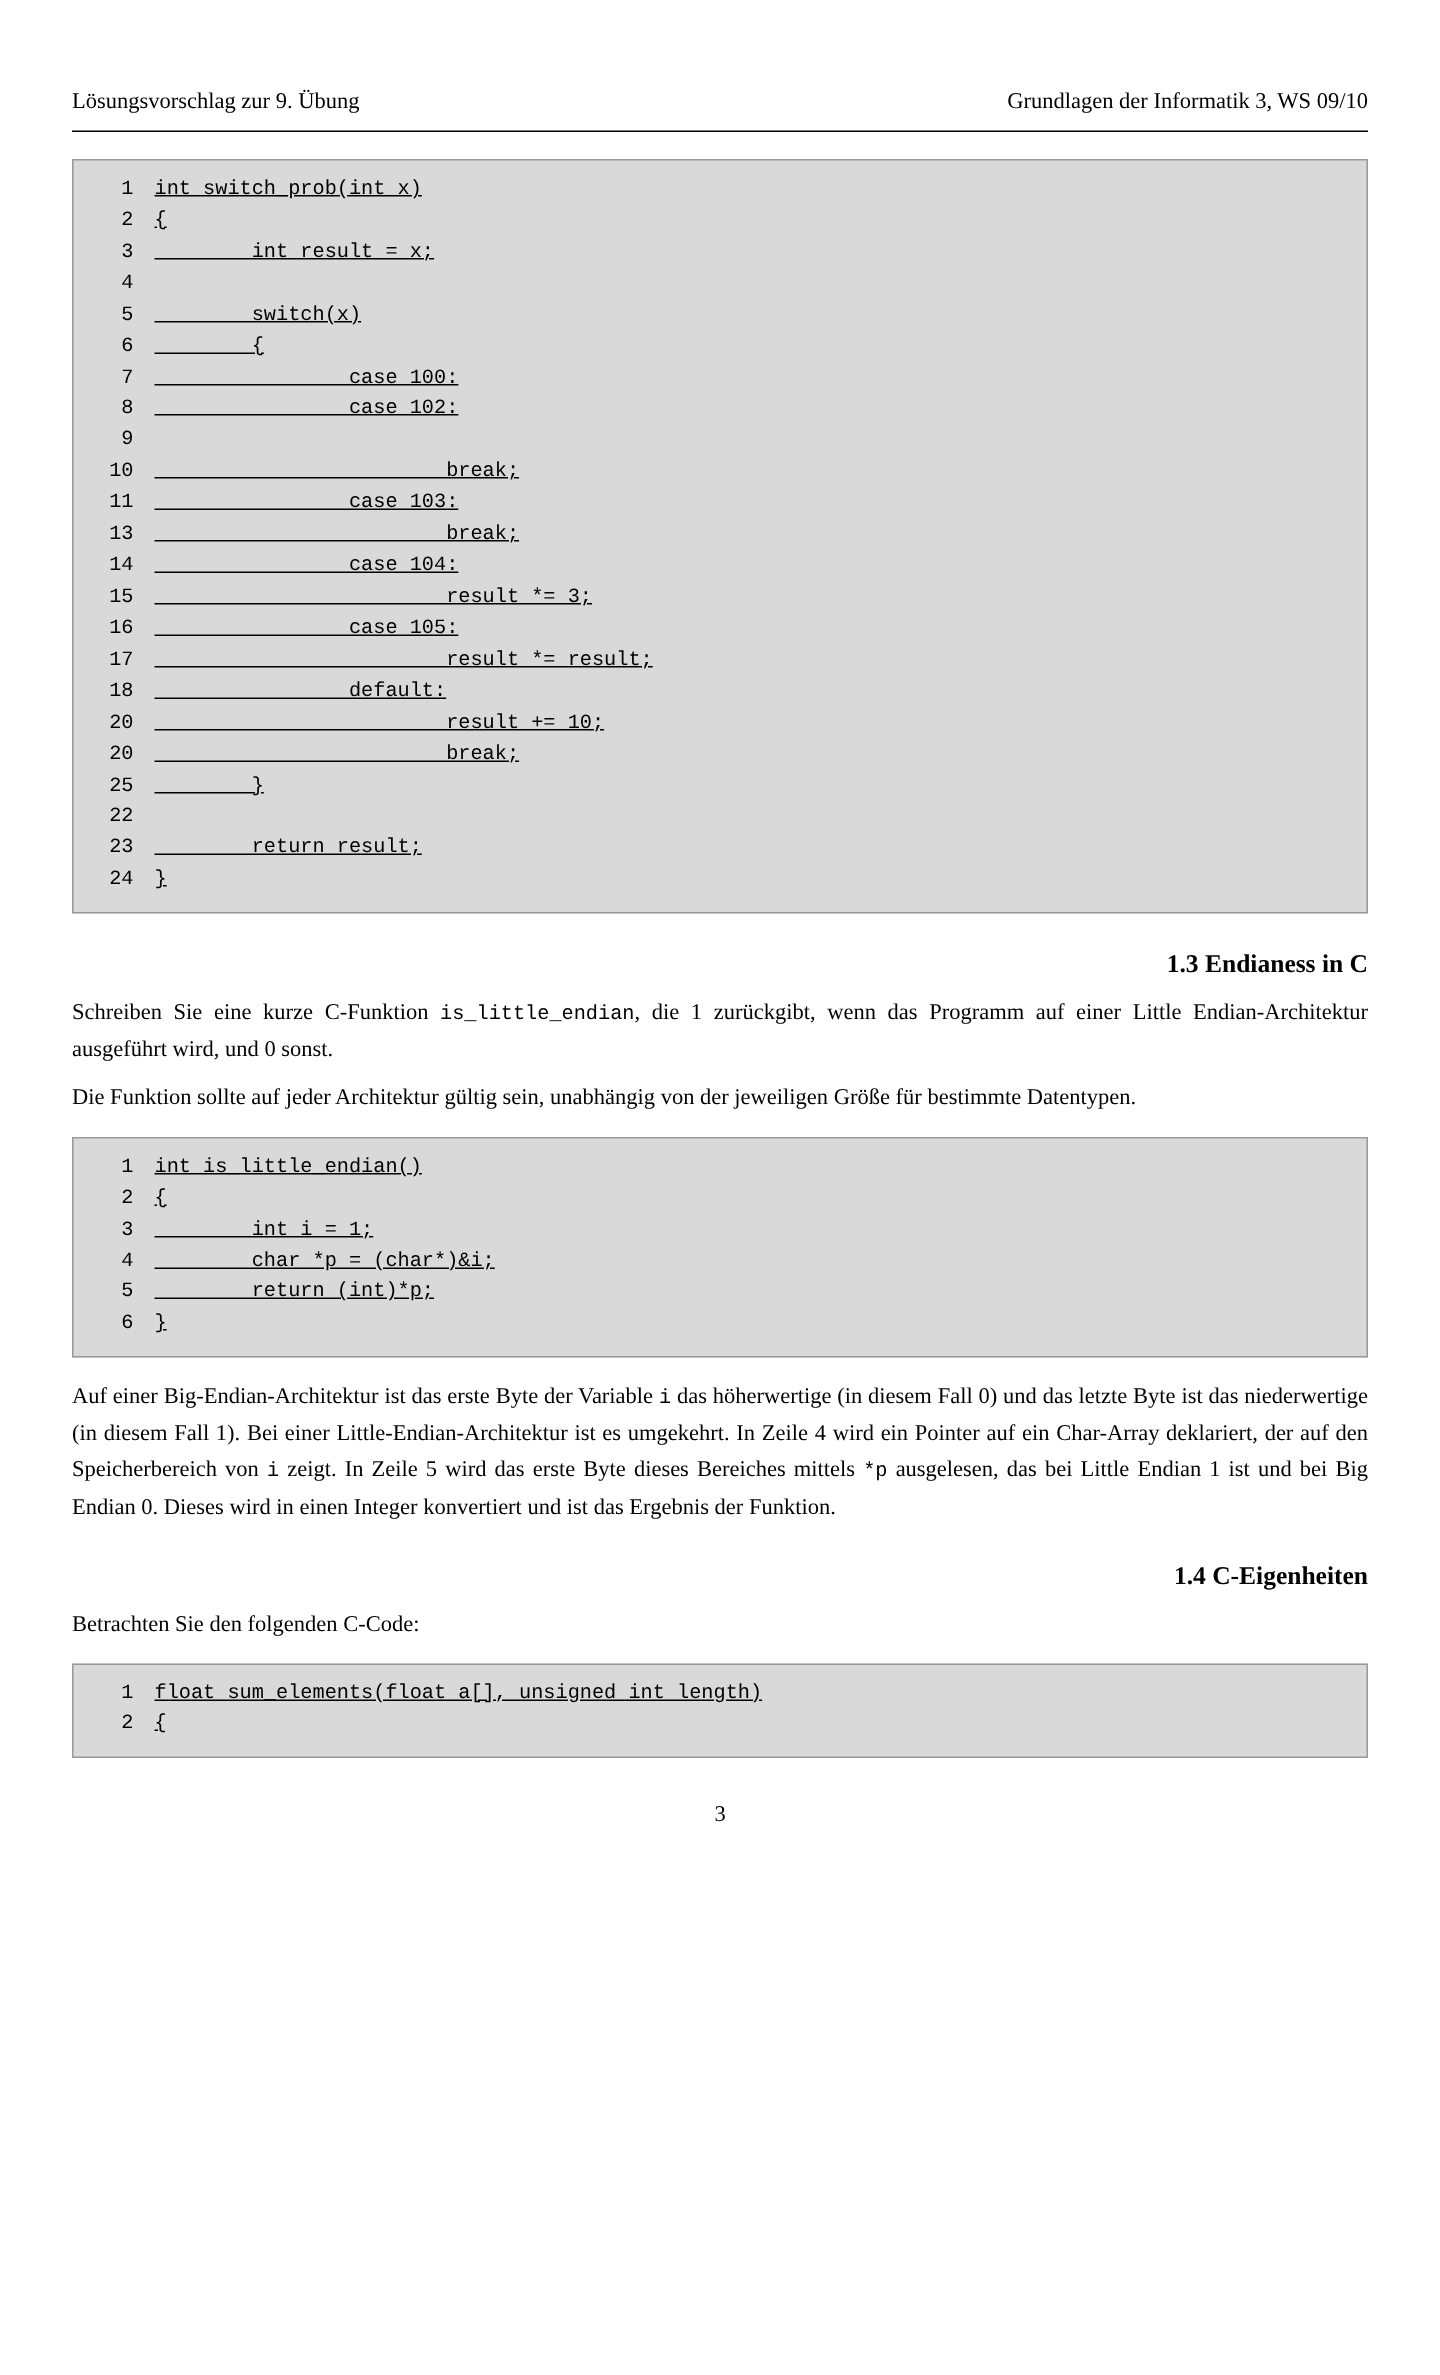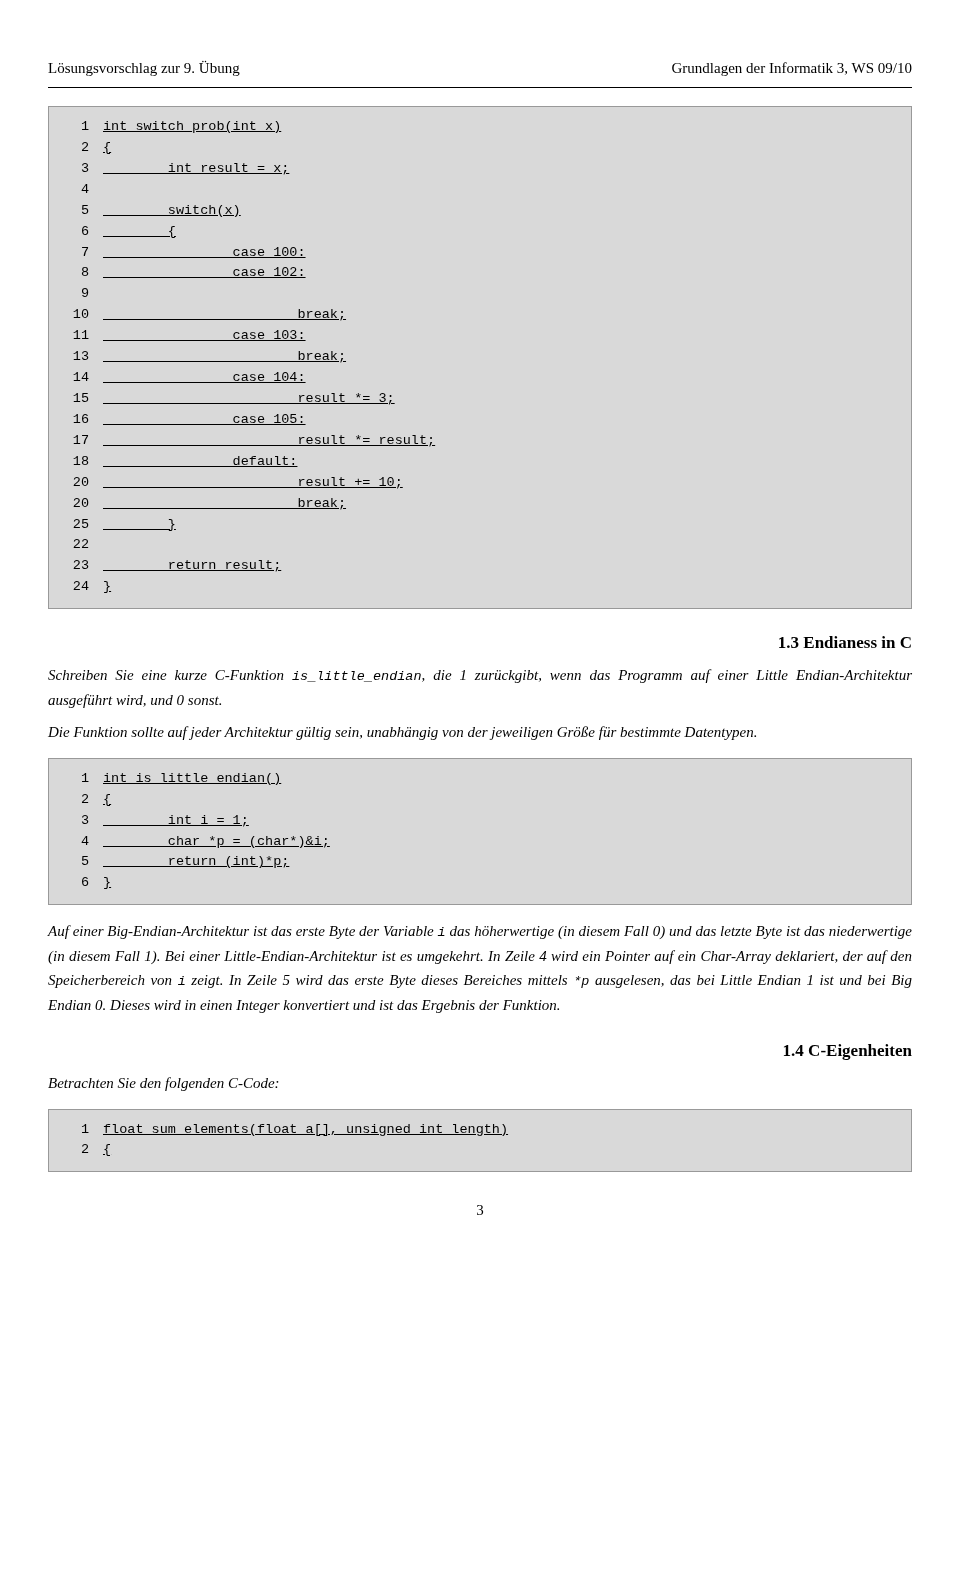--- a/index.html
+++ b/index.html
@@ -53,21 +53,20 @@
     .code-content {
       display: inline;
       white-space: pre;
       text-decoration: underline;
     }
     p {
       font-size: 15px;
       line-height: 1.6;
       margin-bottom: 8px;
       text-align: justify;
-      font-style: italic;
     }
     code {
       font-family: 'Courier New', Courier, monospace;
       font-size: 13.5px;
     }
     .footer {
       text-align: center;
       margin-top: 30px;
       font-size: 15px;
     }

